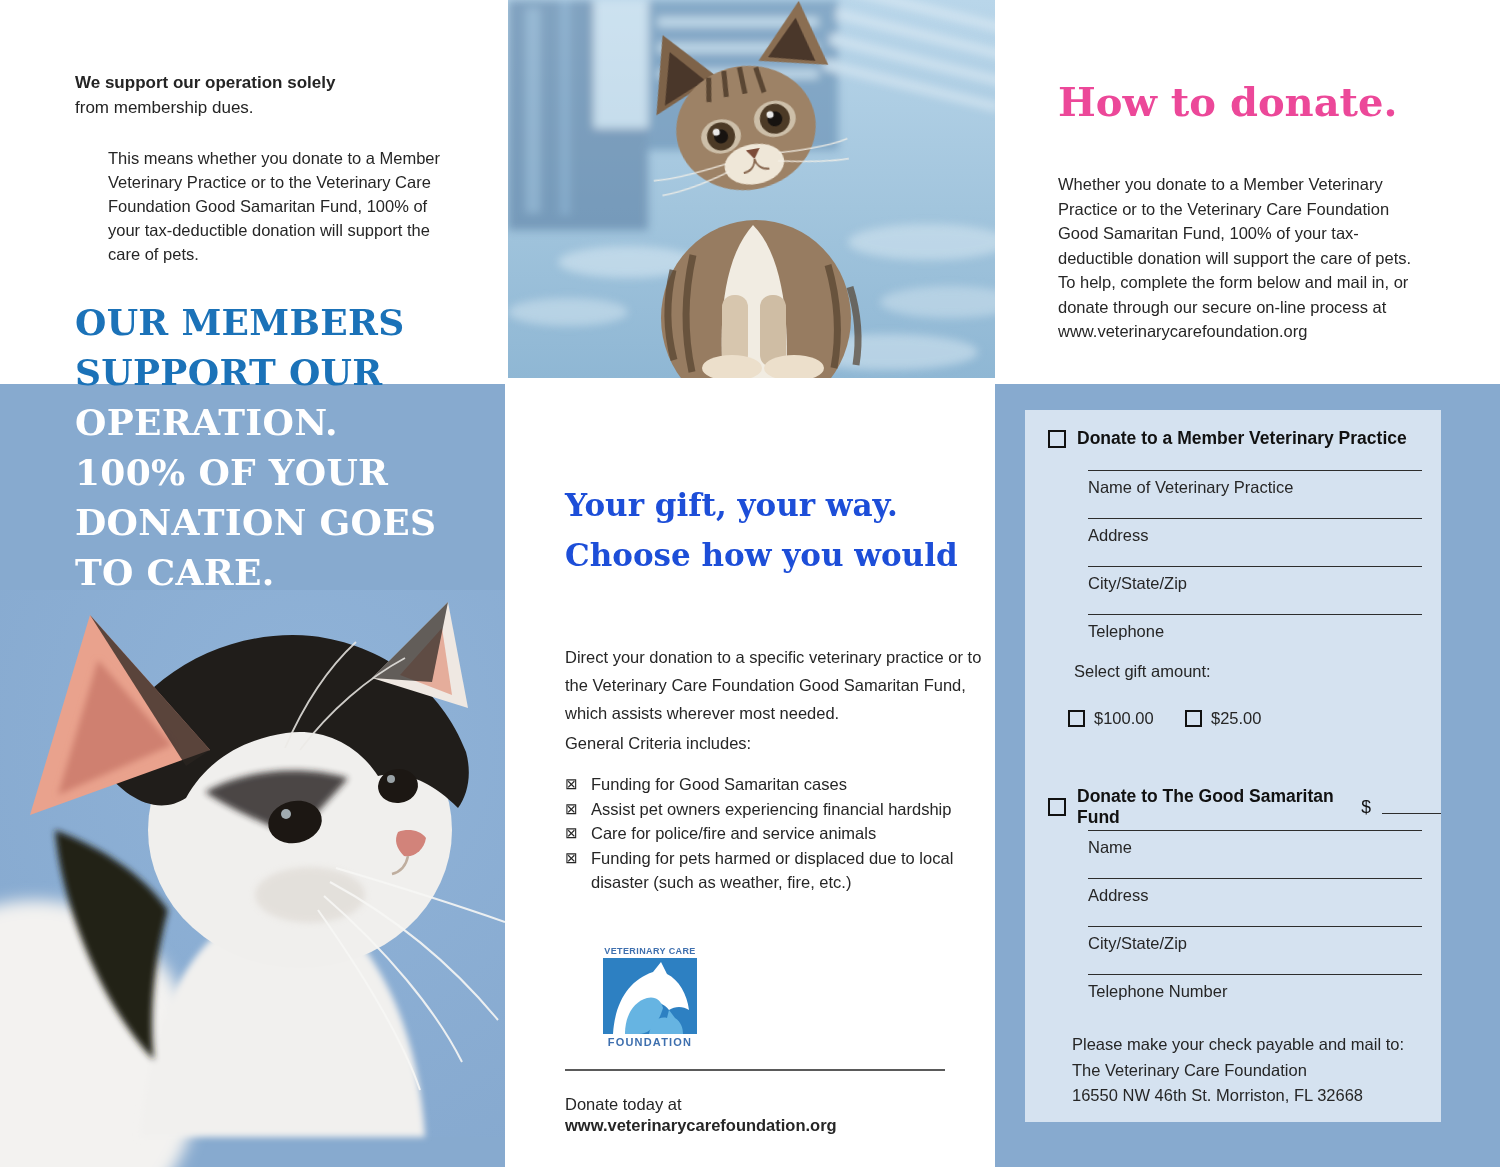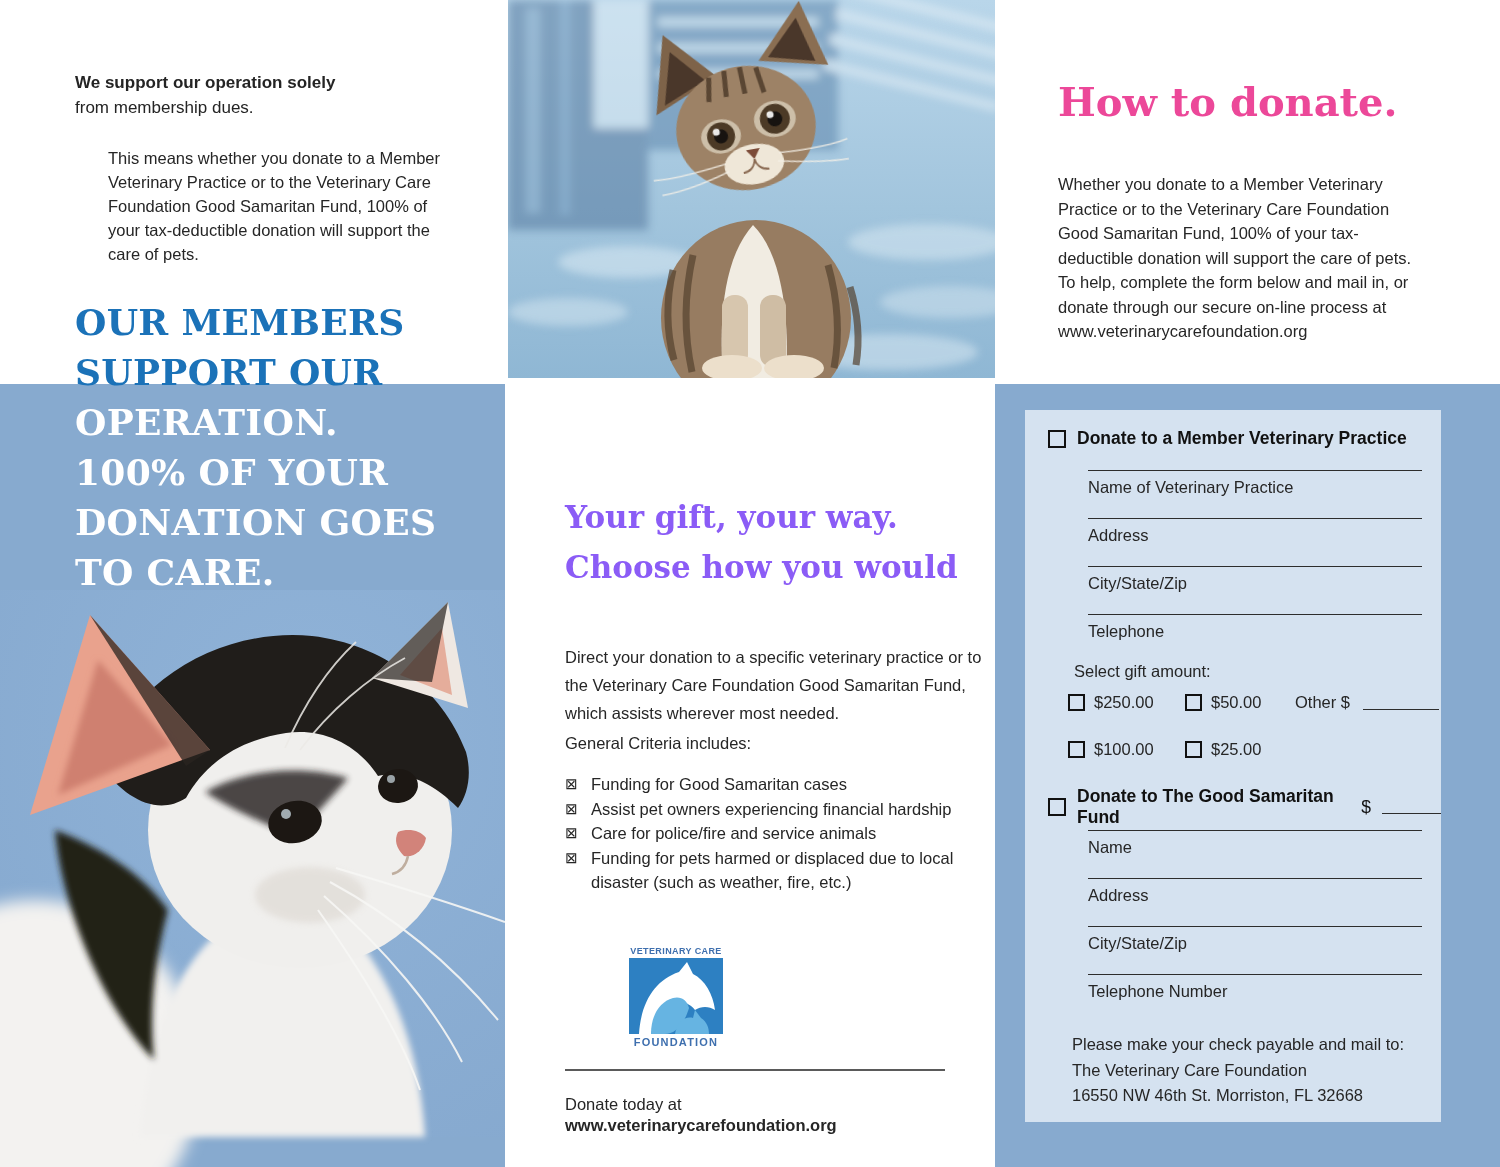--- a/index.html
+++ b/index.html
@@ -21,29 +21,29 @@
   }
   .hl-blue { color:#1b72b8; }
   .hl-white { color:#ffffff; }
 
   .left-photo { position:absolute; left:0; top:560px; width:505px; height:607px; }
   .mid-photo  { position:absolute; left:508px; top:0; width:487px; height:378px; }
 
   
   .mid-headline {
     position:absolute; left:565px; top:480px;
-    font-family:"DejaVu Serif", serif; font-weight:bold; font-size:31px; line-height:50px; color:#8b5cf6;margin-top:12px;
+    font-family:"DejaVu Serif", serif; font-weight:bold; font-size:31px; line-height:50px; color:#1d4ed8;
   }
   .mid-para { position:absolute; left:565px; top:643px; width:420px; font-size:16.5px; line-height:28px; }
   .criteria-title { position:absolute; left:565px; top:734px; font-size:16.5px; }
   .criteria { position:absolute; left:565px; top:772px; width:392px; margin:0; padding:0; list-style:none; }
   .criteria li { position:relative; padding-left:26px; font-size:16.5px; line-height:24.5px; }
   .criteria li .gl { position:absolute; left:0; top:0; font-size:15px; }
 
-  .logo { position:absolute; left:579px; top:946px; width:106px; text-align:center;padding-left:44px; }
+  .logo { position:absolute; left:553px; top:946px; width:106px; text-align:center;padding-left:44px; }
   .logo-top { font-size:9px; font-weight:bold; color:#3e6fae; letter-spacing:.4px; white-space:nowrap; }
   .logo-bottom { font-size:11px; font-weight:bold; color:#3e6fae; letter-spacing:1.2px; white-space:nowrap; }
   .logo svg { display:block; margin:2px auto; }
 
   .mid-hr { position:absolute; left:565px; top:1069px; width:380px; border:none; border-top:2px solid #5a5a5a; margin:0; }
   .donate-block { position:absolute; left:565px; top:1094px; font-size:16.5px; line-height:21px; }
   .donate-block .url { font-weight:bold; }
 
   
   .right-title {
@@ -283,34 +283,20 @@
 
     <div class="fieldset" id="fields1">
       <div class="field">Name of Veterinary Practice</div>
       <div class="field">Address</div>
       <div class="field">City/State/Zip</div>
       <div class="field">Telephone</div>
     </div>
 
     <div class="gift">
       <div class="gift-label">Select gift amount:</div>
-      <div class="gift-row">
-        <span class="gift-item w1">
-          <span class="cb2"></span>
-          <span>$250.00</span>
-        </span>
-        <span class="gift-item w2">
-          <span class="cb2"></span>
-          <span>$50.00</span>
-        </span>
-        <span class="gift-item">
-          <span>Other $</span>
-          <span class="amount-line"></span>
-        </span>
-      </div>
       <div class="gift-row second">
         <span class="gift-item w1">
           <span class="cb2"></span>
           <span>$100.00</span>
         </span>
         <span class="gift-item w2">
           <span class="cb2"></span>
           <span>$25.00</span>
         </span>
       </div>

